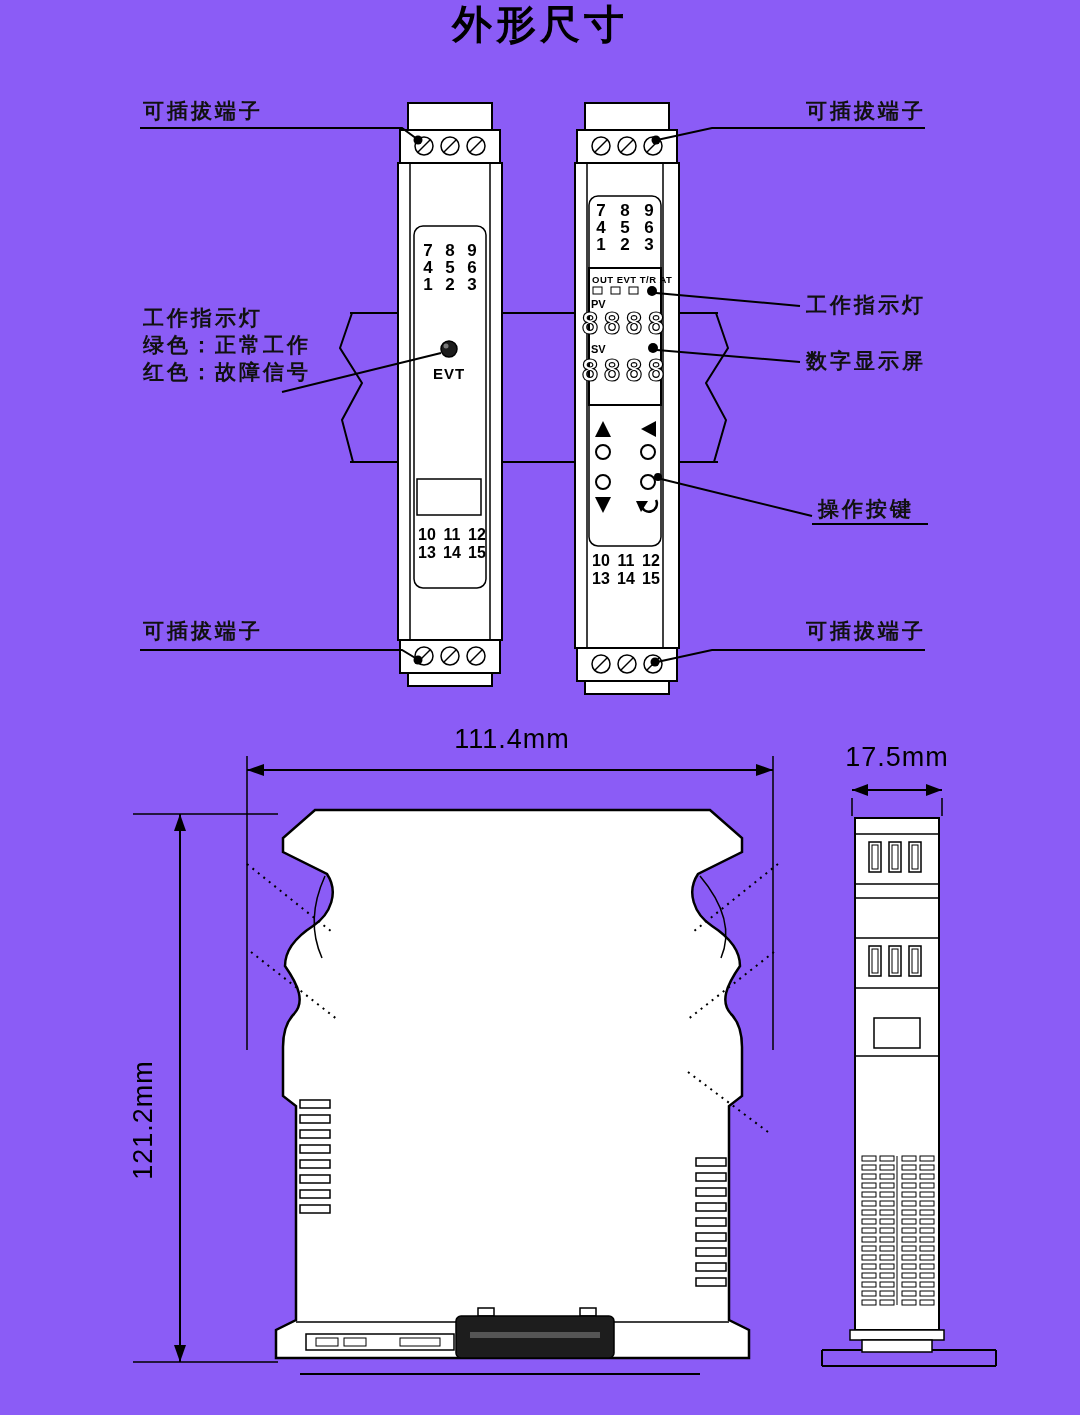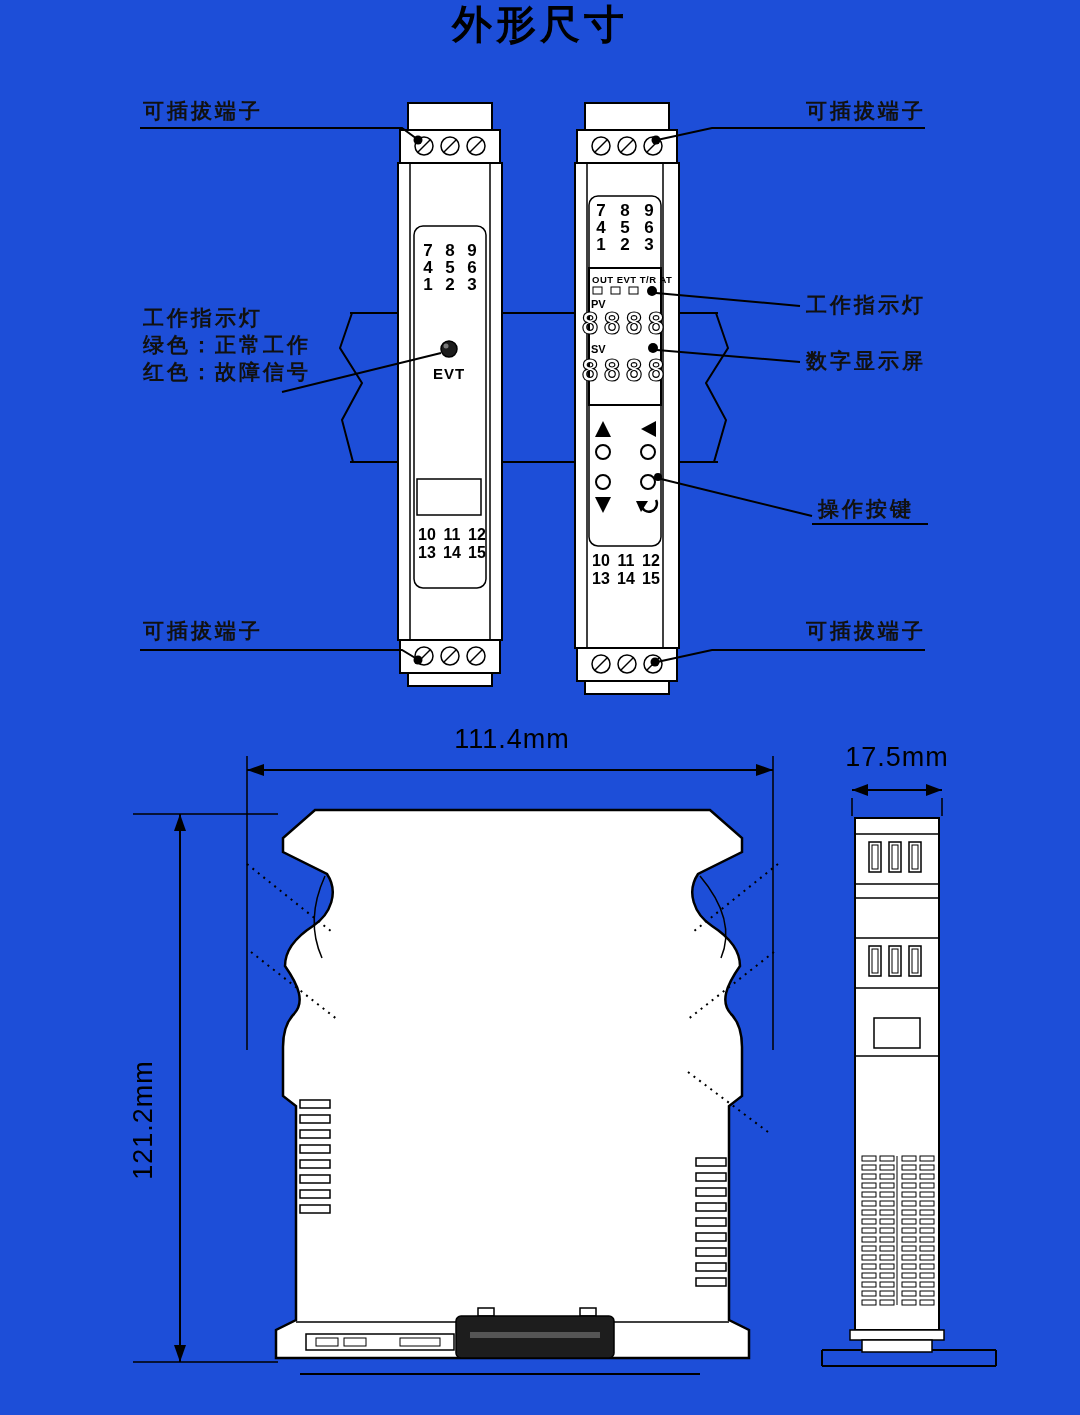--- a/index.html
+++ b/index.html
@@ -1,16 +1,16 @@
 <!DOCTYPE html>
 <html><head>
 <meta charset="utf-8">
 <style>
   html,body{margin:0;padding:0;background:#ffffff;}
-  .canvas{position:relative;width:1080px;height:1415px;background:#1d4ed8;overflow:hidden;}
+  .canvas{position:relative;width:1080px;height:1415px;background:#8b5cf6;overflow:hidden;}
   svg{display:block;}
   .title{font:bold 40px "Liberation Sans",sans-serif;fill:#000;text-anchor:middle;letter-spacing:4px;}
   .lbl{font:bold 21px "Liberation Sans",sans-serif;fill:#111;letter-spacing:3px;}
   .num{font:bold 17px "Liberation Sans",sans-serif;fill:#000;text-anchor:middle;}
   .numsm{font:bold 16px "Liberation Sans",sans-serif;fill:#000;text-anchor:middle;}
   .evt{font:bold 15px "Liberation Sans",sans-serif;fill:#000;text-anchor:middle;letter-spacing:1px;}
   .tiny{font:bold 9.5px "Liberation Sans",sans-serif;fill:#000;letter-spacing:.5px;}
   .pvsv{font:bold 11px "Liberation Sans",sans-serif;fill:#000;}
   .seg{font:bold 30px "DejaVu Sans Mono",monospace;fill:#fff;stroke:#000;stroke-width:1.2;letter-spacing:4px;text-anchor:middle;}
   .dim{font:27px "Liberation Sans",sans-serif;fill:#000;letter-spacing:1px;}

